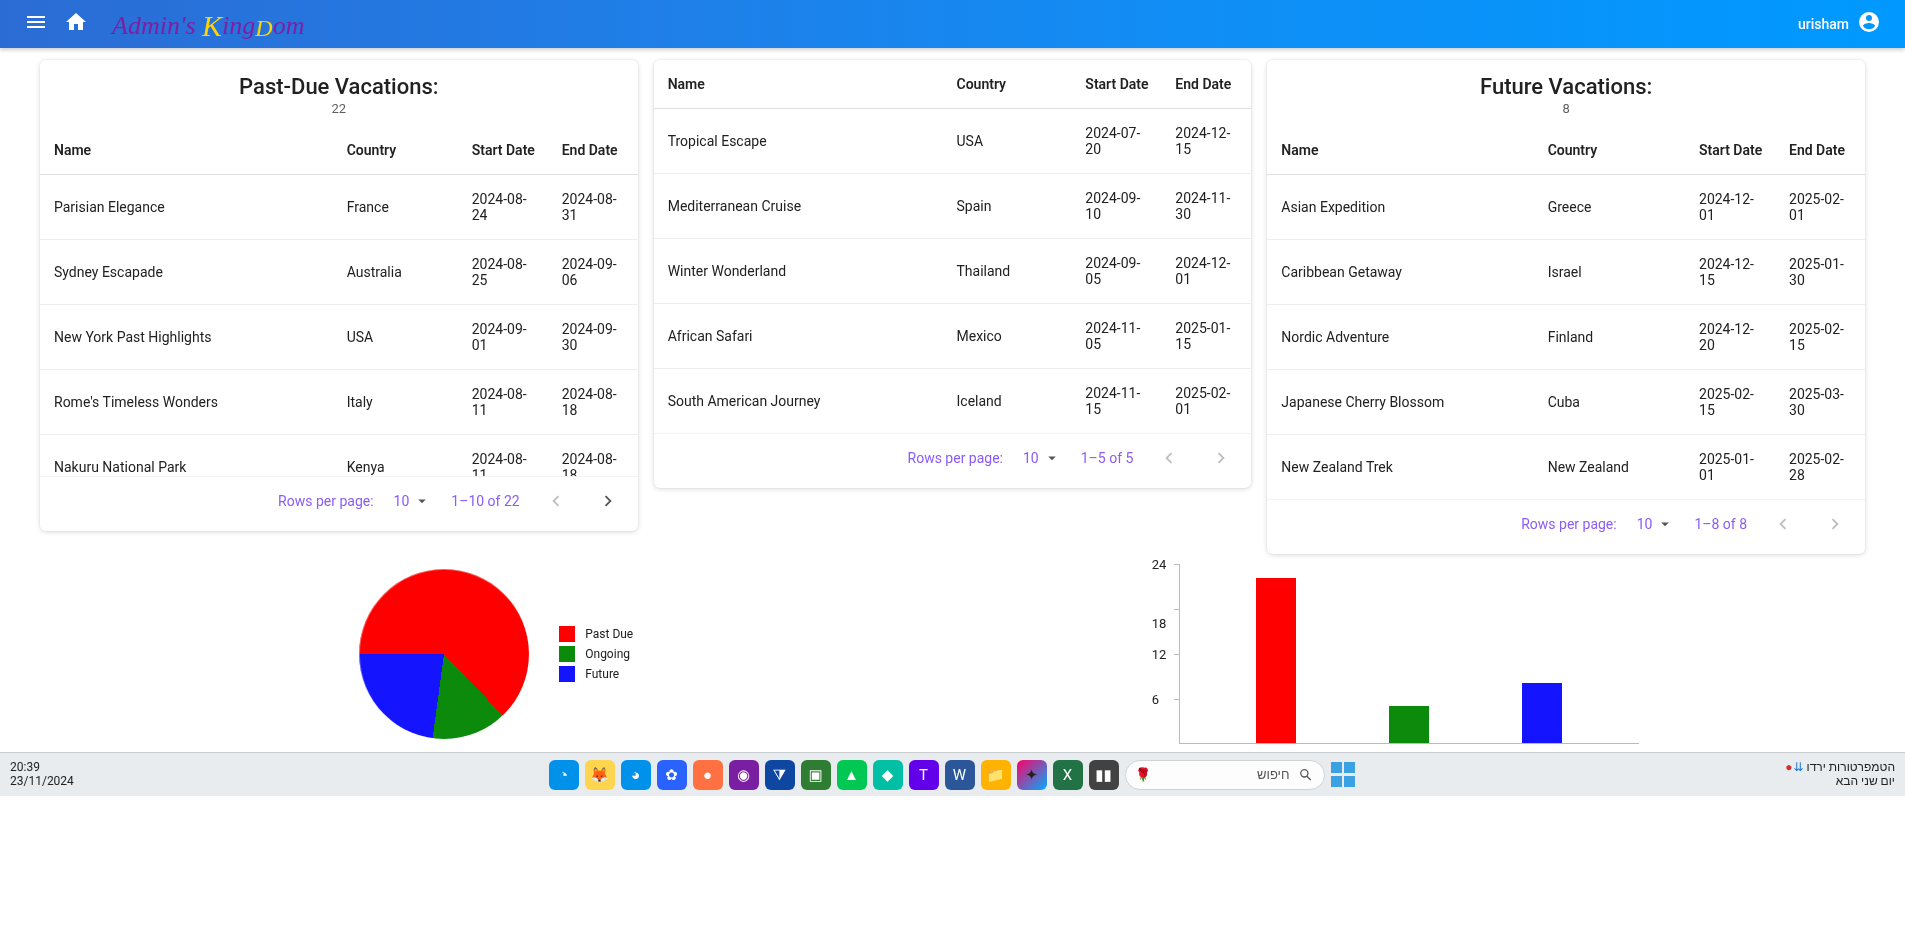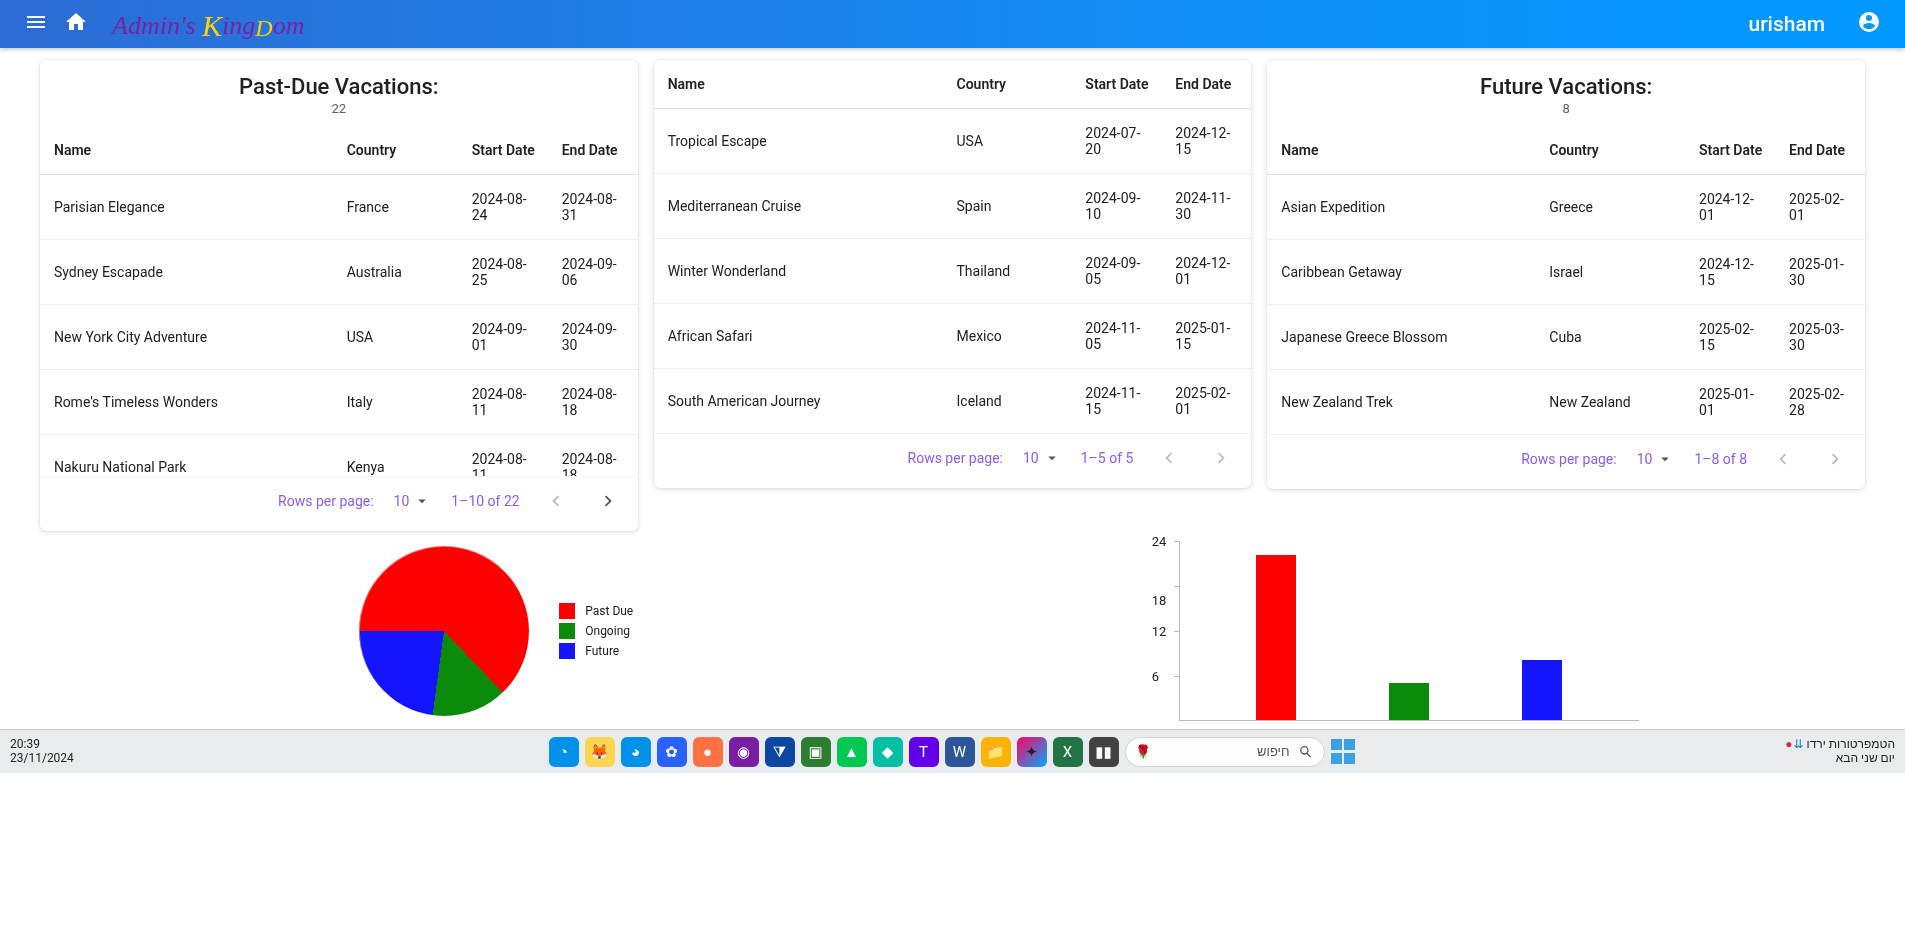--- a/index.html
+++ b/index.html
@@ -6,21 +6,21 @@
   html, body { margin:0; padding:0; font-family: "Roboto","Helvetica","Arial",sans-serif; background:#fff; color:#212121; }
   body { width:1905px; }
   
   .appbar { height:48px; background:linear-gradient(90deg,#2b6cd4 0%,#1f7fe8 35%,#0f8ff6 65%,#0099ff 100%); color:#fff; display:flex; align-items:center; padding:0 16px; box-shadow:0 2px 4px rgba(0,0,0,.2); }
   .appbar .icon-btn { width:40px; height:40px; display:flex; align-items:center; justify-content:center; border-radius:50%; cursor:pointer; }
   .appbar .icon-btn svg { fill:#fff; width:24px; height:24px; }
   .logo { font-family: Liberation Serif, serif; font-size:26px; font-style:italic; margin-left:16px; }
   .logo .l-a { color:#7e1fa3; }
   .logo .l-k { color:#ffd400; font-size:30px; position:relative; top:2px;}
   .appbar .spacer { flex:1; }
-  .appbar .user { font-size:21px; font-weight:500; margin-right:24px;}
+  .appbar .user { font-size:14px; font-weight:500; margin-right:0;}
   
   .grid { display:flex; gap:16px; padding:12px 40px 0 40px; align-items:flex-start;}
   .card { flex:1; background:#fff; border-radius:6px; box-shadow:0 1px 5px rgba(0,0,0,.15),0 0 0 1px rgba(0,0,0,.02); }
   .card-header { text-align:center; padding:14px 8px 10px 8px; }
   .card-title { font-size:22px; font-weight:500; }
   .card-sub { font-size:13px; color:#606060; margin-top:2px;}
   
   .tbl-wrap { position:relative; }
   .tbl-scroll { overflow-y:auto; }
   .tbl-scroll.h350 { max-height:350px; }
@@ -117,21 +117,21 @@
                 <td class="col-date">2024-08-24</td>
                 <td class="col-date">2024-08-31</td>
               </tr>
               <tr>
                 <td>Sydney Escapade</td>
                 <td>Australia</td>
                 <td class="col-date">2024-08-25</td>
                 <td class="col-date">2024-09-06</td>
               </tr>
               <tr>
-                <td>New York City Adventure</td>
+                <td>New York Past Highlights</td>
                 <td>USA</td>
                 <td class="col-date">2024-09-01</td>
                 <td class="col-date">2024-09-30</td>
               </tr>
               <tr>
                 <td>Rome's Timeless Wonders</td>
                 <td>Italy</td>
                 <td class="col-date">2024-08-11</td>
                 <td class="col-date">2024-08-18</td>
               </tr>
@@ -257,21 +257,27 @@
                 <td class="col-date">2024-12-01</td>
                 <td class="col-date">2025-02-01</td>
               </tr>
               <tr>
                 <td>Caribbean Getaway</td>
                 <td>Israel</td>
                 <td class="col-date">2024-12-15</td>
                 <td class="col-date">2025-01-30</td>
               </tr>
               <tr>
-                <td>Japanese Greece Blossom</td>
+                <td>Nordic Adventure</td>
+                <td>Finland</td>
+                <td class="col-date">2024-12-20</td>
+                <td class="col-date">2025-02-15</td>
+              </tr>
+              <tr>
+                <td>Japanese Cherry Blossom</td>
                 <td>Cuba</td>
                 <td class="col-date">2025-02-15</td>
                 <td class="col-date">2025-03-30</td>
               </tr>
               <tr>
                 <td>New Zealand Trek</td>
                 <td>New Zealand</td>
                 <td class="col-date">2025-01-01</td>
                 <td class="col-date">2025-02-28</td>
               </tr>

